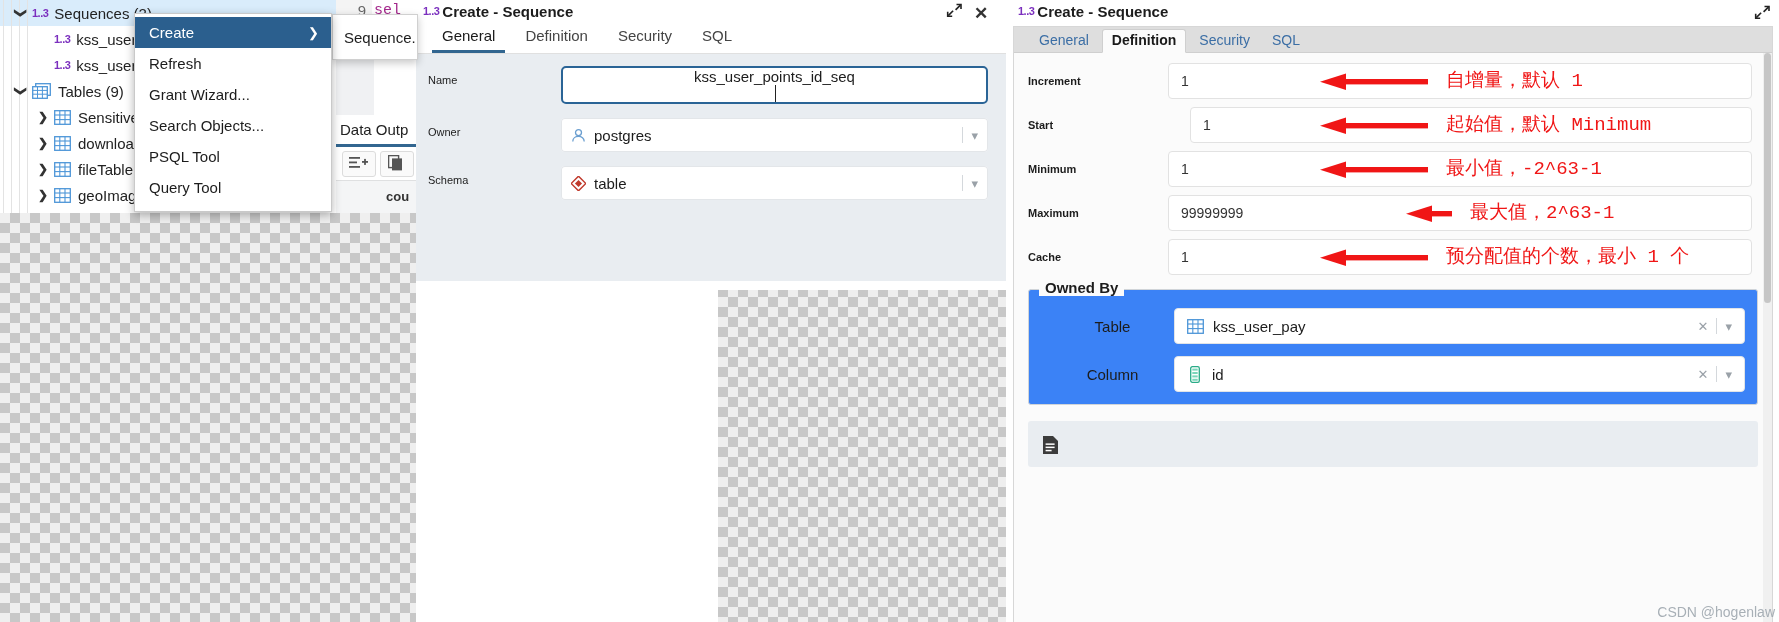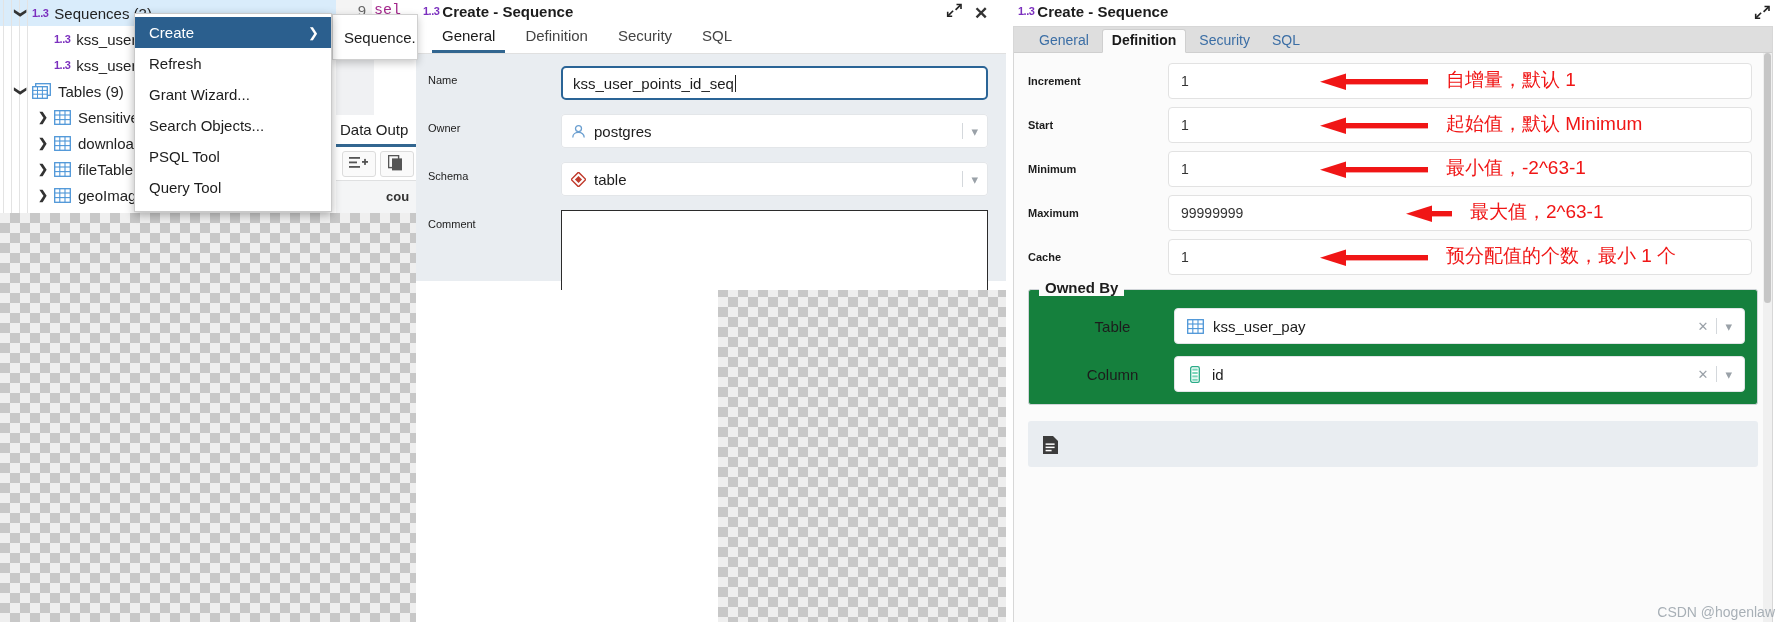--- a/index.html
+++ b/index.html
@@ -114,21 +114,21 @@
   }
   .tab-new.on { color:#1a1a1a; border-bottom-color:#326690; }
   .form-new { background:#e9edf1; padding:12px 0 0 0; height:227px; }
   .row-new { display:flex; align-items:flex-start; margin-bottom:14px; padding:0 18px 0 12px; }
   .lbl-new { width:133px; flex:none; font-size:11px; color:#1c1c1c; padding-top:8px; }
   .inp-new {
     flex:1; min-height:34px; background:#fff; border:1px solid #cfd4d9;
     border-radius:4px; display:flex; align-items:center; padding:0 10px;
     font-size:15px; color:#1c1c1c;
   }
-  .inp-new.focus { border:2px solid #2a6496; border-radius:5px; }
+  .inp-new.focus { border:2px solid #2a6496; border-radius:5px;flex-direction:column; }
   .inp-new.plain { border:none; box-shadow:0 0 0 1px #e3e6e9 inset; }
   .caret { display:inline-block; width:1px; height:17px; background:#222; margin-left:1px; }
   .sel-caret { margin-left:auto; display:flex; align-items:center; color:#9aa1a8; font-size:13px; }
   .sel-caret .bar { width:1px; height:16px; background:#d4d8dc; margin-right:8px; }
   .ta-new { flex:1; height:90px; background:#fff; border:1px solid #2b2b2b; }
   .ico-user { width:15px; height:15px; margin-right:8px; flex:none; }
   .ico-schema { width:15px; height:15px; margin-right:8px; flex:none; }
 
   #dlg-gen-ctrl { left:940px; top:0; width:66px; height:22px; z-index:21; }
   .winbtn { position:absolute; top:3px; font-size:15px; color:#333; cursor:default; }
@@ -166,28 +166,28 @@
     font-size:14px; color:#333;
   }
   .toggle-old { display:flex; width:94px; height:34px; border-radius:3px; overflow:hidden; }
   .toggle-old .y { flex:1; background:#fff; border:1px solid #d4d4d4; border-right:none;}
   .toggle-old .n {
     flex:1; background:#3a87c8; color:#fff; font-size:13px;
     display:flex; align-items:center; justify-content:center;
   }
   .note-red {
     color:#f01616; font-size:19px; white-space:nowrap;
-    font-family:Liberation Sans, sans-serif; position:absolute;
+    font-family:Liberation Mono, monospace; position:absolute;
   }
   .arrow-red { position:absolute; }
 
   
   .owned {
     margin:14px 14px 0 14px; border:1px solid #d0d4d8; border-radius:3px;
-    background:#15803d; padding:6px 12px 12px 12px; position:relative;
+    background:#3b82f6; padding:6px 12px 12px 12px; position:relative;
   }
   .owned-legend {
     position:absolute; top:-11px; left:10px; background:#fbfbfb; padding:0 6px;
     font-size:15px; font-weight:bold; color:#1c1c1c;
   }
   .row-own { display:flex; align-items:center; margin-top:12px;text-align:center; }
   .lbl-own { width:133px; flex:none; font-size:15px; color:#1c1c1c; padding-left:10px; }
   .inp-own {
     flex:1; height:36px; background:#fff; border:1px solid #e1e4e7; border-radius:4px;
     display:flex; align-items:center; padding:0 12px; font-size:15px; color:#1c1c1c;
@@ -387,24 +387,20 @@
           <svg width="15" height="15" viewBox="0 0 15 15">
             <rect x="2.3" y="2.3" width="10.4" height="10.4" transform="rotate(45 7.5 7.5)" fill="none" stroke="#c0392b" stroke-width="1.4"></rect>
             <rect x="5" y="5" width="5" height="5" transform="rotate(45 7.5 7.5)" fill="#c0392b"></rect>
           </svg>
         </span>
         <span>table</span>
         <span class="sel-caret"><span class="bar"></span>▾</span>
       </div>
     </div>
 
-    <div class="row-new">
-      <div class="lbl-new">Comment</div>
-      <div class="ta-new"></div>
-    </div>
   </div>
 </div>
 
 <div class="abs" id="dlg-gen-ctrl">
   <span class="winbtn" style="left:6px">
     <svg width="17" height="15" viewBox="0 0 17 15">
       <path d="M10.5 1.5 L15 1.5 L15 6" fill="none" stroke="#222" stroke-width="1.6"></path>
       <path d="M14.4 2.1 L9.6 6.9" stroke="#222" stroke-width="1.6"></path>
       <path d="M6.2 13.2 L1.7 13.2 L1.7 8.7" fill="none" stroke="#222" stroke-width="1.6"></path>
       <path d="M2.3 12.6 L7.1 7.8" stroke="#222" stroke-width="1.6"></path>
@@ -446,21 +442,21 @@
           <div class="lbl-old">Increment</div>
           <div class="inp-old">
             <span>1</span>
           </div>
           <div class="arrow-red" style="left: 292px; top: 9px;"><svg width="110" height="20" viewBox="0 0 110 20">
               <rect x="22" y="7" width="86" height="5.4" fill="#f01616"></rect>
               <path d="M0 9.7 L26 1.4 L26 18 Z" fill="#f01616"></path>
             </svg></div>
           <div class="note-red" style="left: 418px; top: 4px;">自增量，默认 1</div>
         </div>
-        <div class="row-old" style="position: relative;">
+        <div class="row-old" style="position: relative; gap: 22px;">
           <div class="lbl-old">Start</div>
           <div class="inp-old">
             <span>1</span>
           </div>
           <div class="arrow-red" style="left: 292px; top: 9px;"><svg width="110" height="20" viewBox="0 0 110 20">
               <rect x="22" y="7" width="86" height="5.4" fill="#f01616"></rect>
               <path d="M0 9.7 L26 1.4 L26 18 Z" fill="#f01616"></path>
             </svg></div>
           <div class="note-red" style="left: 418px; top: 4px;">起始值，默认 Minimum</div>
         </div>

